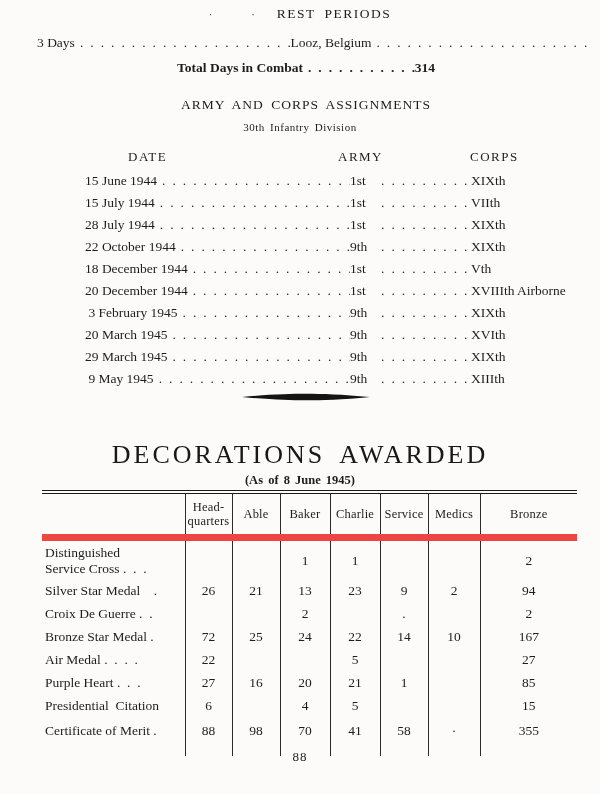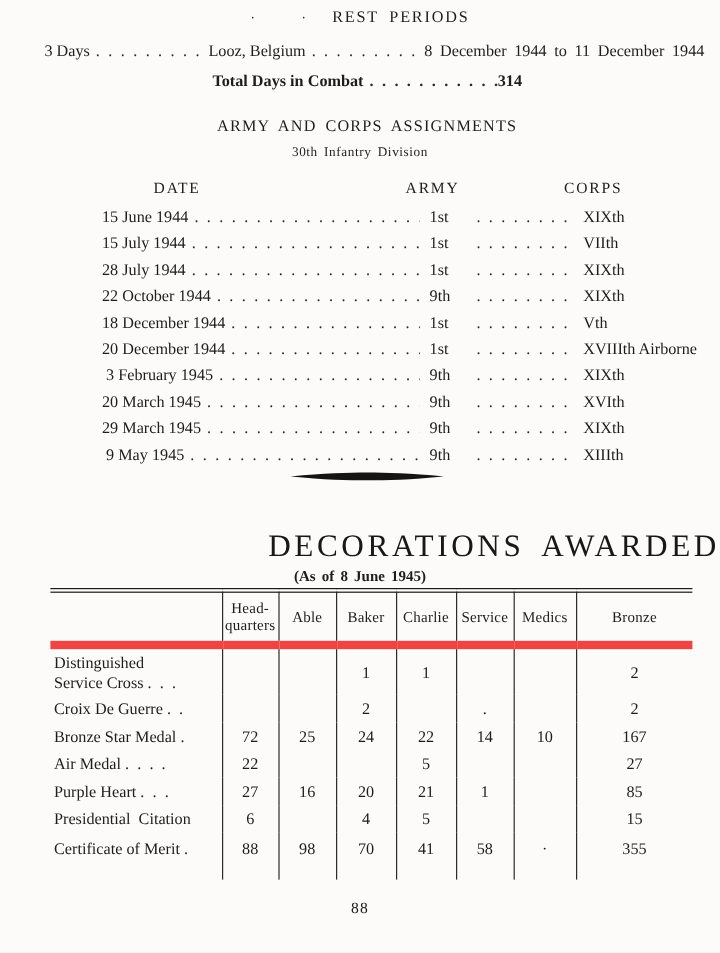--- a/index.html
+++ b/index.html
@@ -24,29 +24,29 @@
   .ac-title{position:absolute;top:97px;left:0;right:0;text-align:center;
     font-size:13.5px;letter-spacing:1px;word-spacing:3px;padding-left:12px;}
   .ac-sub{position:absolute;top:121px;left:0;right:0;text-align:center;
     font-size:11px;letter-spacing:.5px;word-spacing:2px;}
   .ac-head{position:absolute;top:149px;left:0;width:600px;height:18px;
     font-size:13px;letter-spacing:1.5px;padding-left:48px;}
   .ac-head span{position:absolute;top:0;}
   .h-date{left:128px;} .h-army{left:338px;} .h-corps{left:470px;}
   .ac-rows{position:absolute;top:170px;left:0;right:0;}
   .arow{display:flex;height:22px;line-height:22px;padding-left:85px;
-    padding-right:10px;font-size:13.5px;gap:8px;}
+    padding-right:25px;font-size:13.5px;}
   .dwrap{width:265px;display:flex;}
   .adate{white-space:pre;}
   .aarmy{width:26px;white-space:nowrap;}
   .acorps{width:104px;white-space:nowrap;}
   
   .divider{position:absolute;top:393px;left:242px;width:128px;height:8px;}
   
-  .dec-title{position:absolute;top:440px;left:0;right:0;text-align:right;
+  .dec-title{position:absolute;top:440px;left:0;right:0;text-align:center;
     font-size:26px;letter-spacing:3px;word-spacing:6px;color:#181818;}
   .dec-sub{position:absolute;top:473px;left:0;right:0;text-align:center;
     font-size:12.5px;font-weight:bold;word-spacing:2px;}
   table.dec{position:absolute;top:490px;left:42px;width:535px;
     border-collapse:collapse;table-layout:fixed;border-top:4px double #1a1a1a;}
   table.dec th,table.dec td{border-left:1px solid #2b2b2b;}
   table.dec th:first-child,table.dec td:first-child{border-left:none;}
   table.dec thead th{border-bottom:7px solid #ef4444;font-weight:normal;
     font-size:12.5px;line-height:14px;height:36px;vertical-align:middle;
     white-space:pre-line;padding:2px 0;text-align:center;letter-spacing:.2px;}
@@ -67,21 +67,20 @@
 
   <div class="rp-head">
     <span class="specks">· ·</span><span>REST PERIODS</span>
   </div>
 
   <div class="rp-entry">
     <span>3 Days</span>
     <span class="leader">..........................................................................................</span>
     <span>Looz, Belgium</span>
     <span class="leader">..........................................................................................</span>
-    <span class="dates">8 December 1944 to 11 December 1944</span>
   </div>
 
   <div class="rp-total">
     <span>Total Days in Combat</span>
     <span class="leader">..........................................................................................</span>
     <span>314</span>
   </div>
 
   <div class="ac-title">ARMY AND CORPS ASSIGNMENTS</div>
   <div class="ac-sub">30th Infantry Division</div>
@@ -222,20 +221,30 @@
 Service Cross .  .  .</td>
     <td></td>
           <td></td>
           <td>1</td>
           <td>1</td>
           <td></td>
           <td></td>
           <td>2</td>
         </tr>
         <tr>
+      <td class="label">Silver Star Medal    .</td>
+    <td>26</td>
+          <td>21</td>
+          <td>13</td>
+          <td>23</td>
+          <td>9</td>
+          <td>2</td>
+          <td>94</td>
+        </tr>
+        <tr>
       <td class="label">Croix De Guerre .  .</td>
     <td></td>
           <td></td>
           <td>2</td>
           <td></td>
           <td>.</td>
           <td></td>
           <td>2</td>
         </tr>
         <tr>

